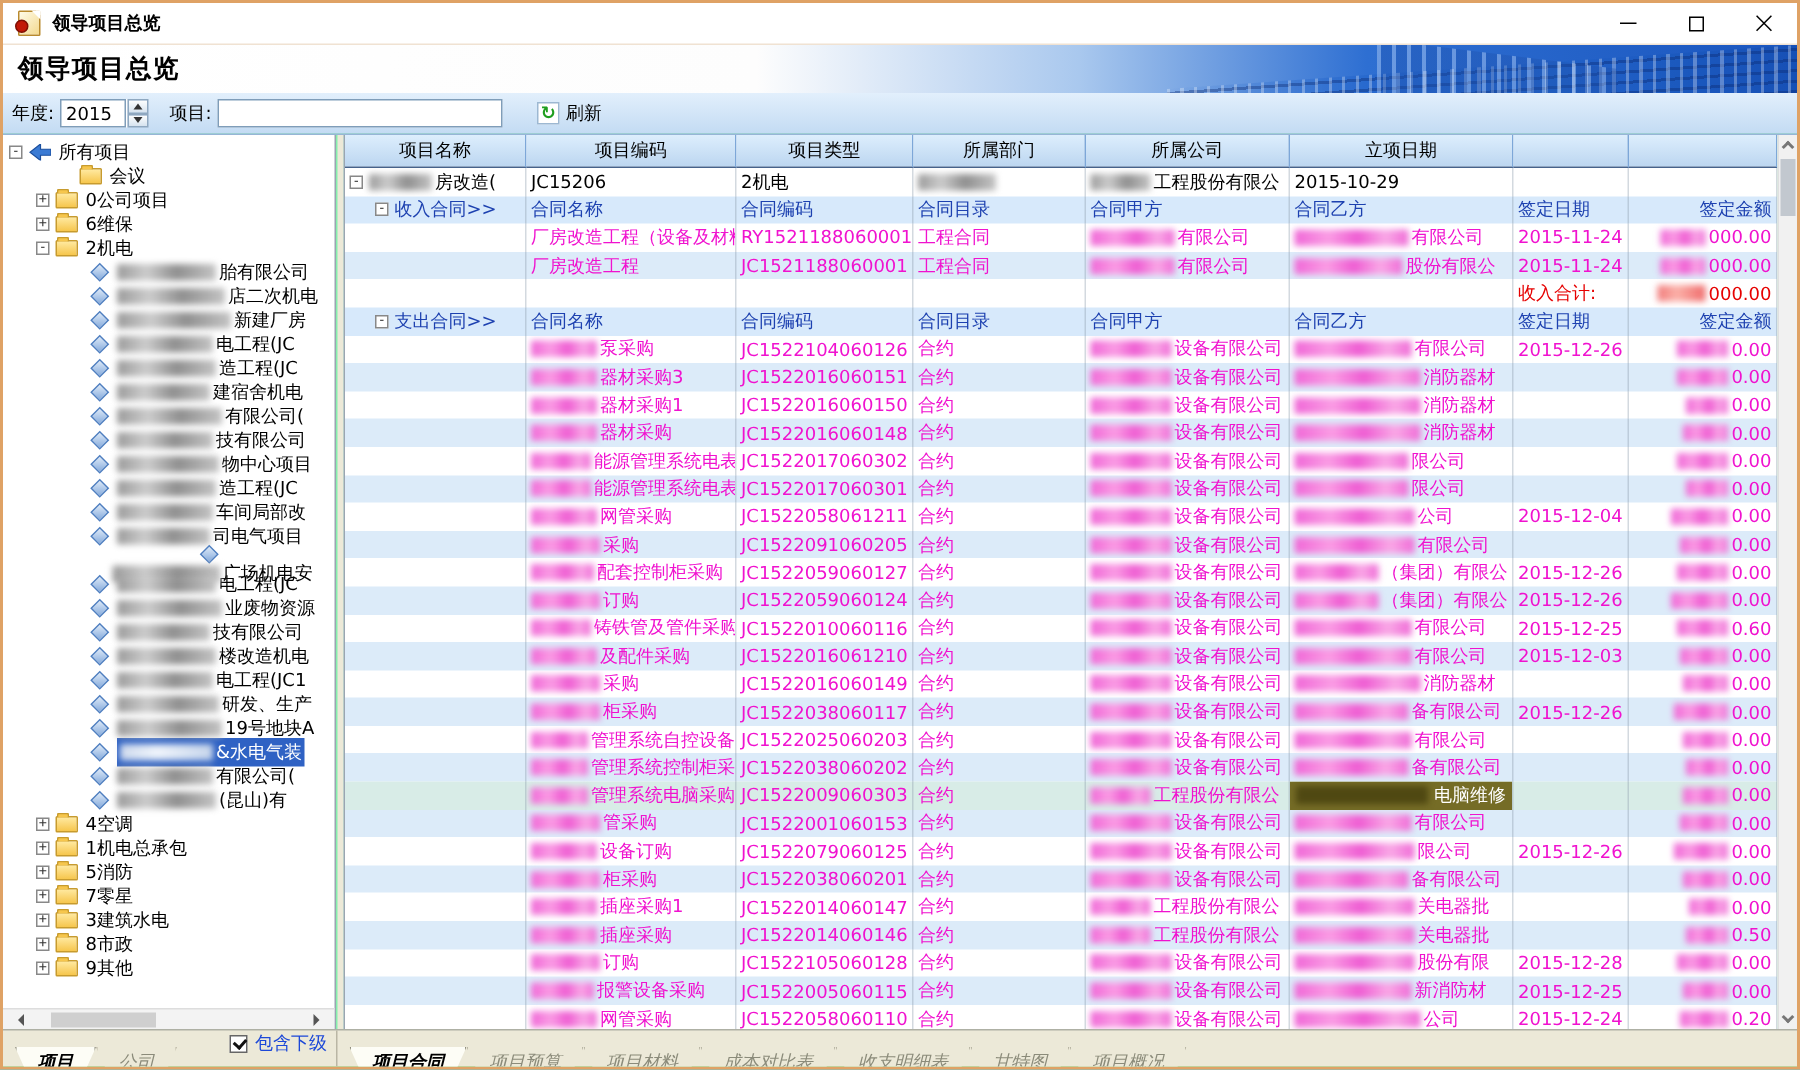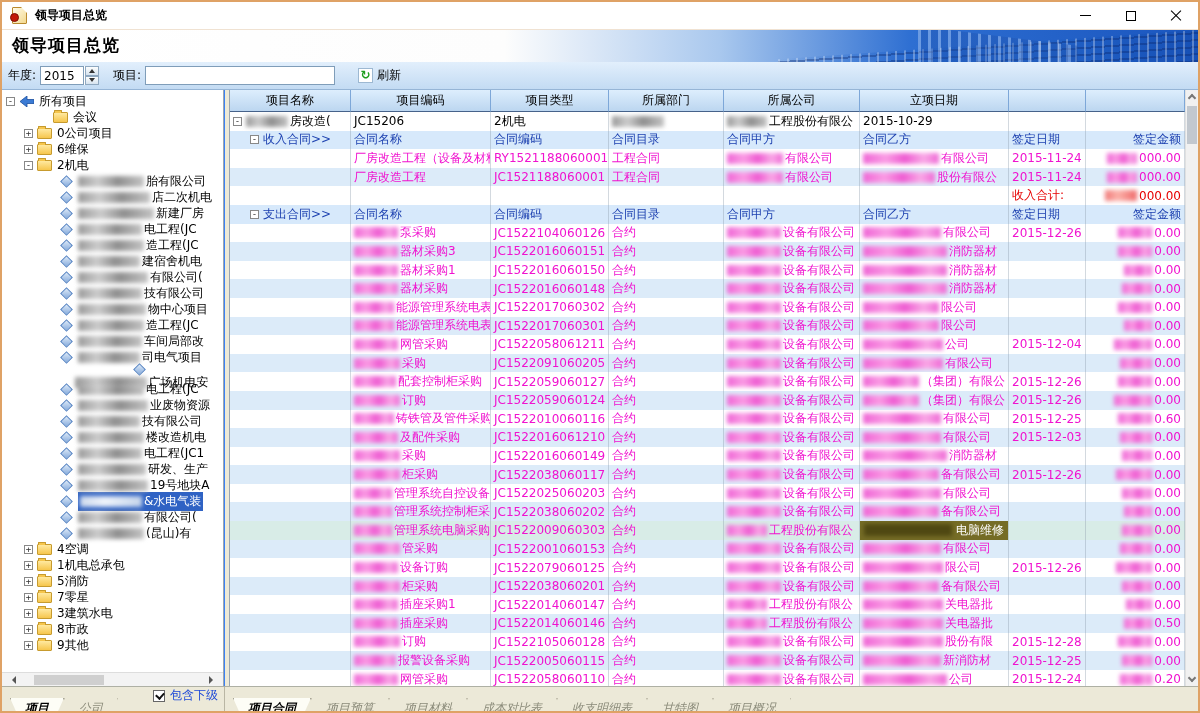--- a/index.html
+++ b/index.html
@@ -1,19 +1,19 @@
 <!DOCTYPE html>
 <html><head>
 <meta charset="utf-8">
 <style>
   html,body{margin:0;padding:0;background:#888;}
   *{box-sizing:border-box;}
   .window{
     position:relative;width:1200px;height:713px;margin:0 auto;
-    border:2px solid #dfa265;background:#3b82f6;overflow:hidden;
+    border:2px solid #dfa265;background:#86efac;overflow:hidden;
     font-family:"DejaVu Sans","Liberation Sans",sans-serif;font-size:12px;color:#000;
   }
   
   .titlebar{position:absolute;left:0;top:0;right:0;height:28px;background:#fff;display:flex;align-items:center;border-bottom:1px solid #f0e2d2;}
   .app-icon{width:15px;height:17px;margin:0 8px 0 10px;position:relative;background:linear-gradient(135deg,#fffbe8,#f3d98f);border:1px solid #b98a2e;border-radius:1px;}
   .app-icon:before{content:"";position:absolute;right:-1px;top:-1px;border:3px solid transparent;border-top-color:#fff;border-right-color:#fff;}
   .app-icon:after{content:"";position:absolute;left:-3px;bottom:1px;width:7px;height:7px;border-radius:50%;background:#c21807;border:1px solid #7e0f04;}
   .title-text{font-weight:bold;}
   .win-controls{margin-left:auto;display:flex;align-items:center;height:100%;}
   .win-btn{width:45px;height:100%;display:flex;align-items:center;justify-content:center;cursor:default;}

